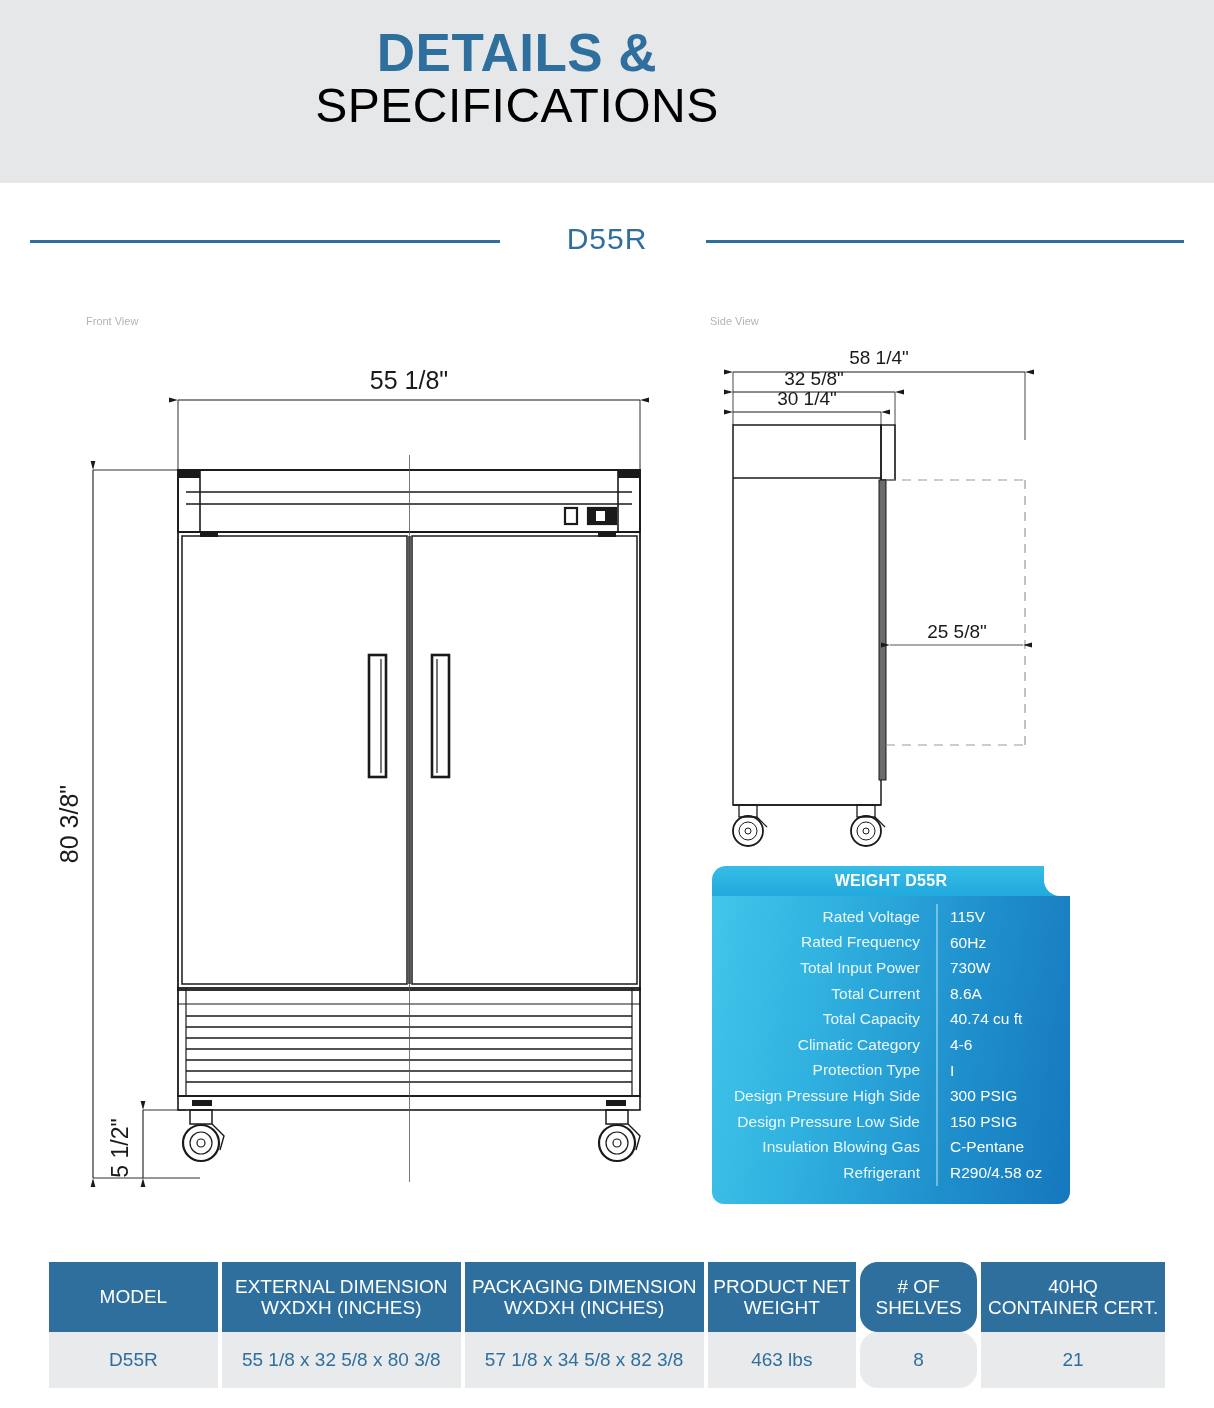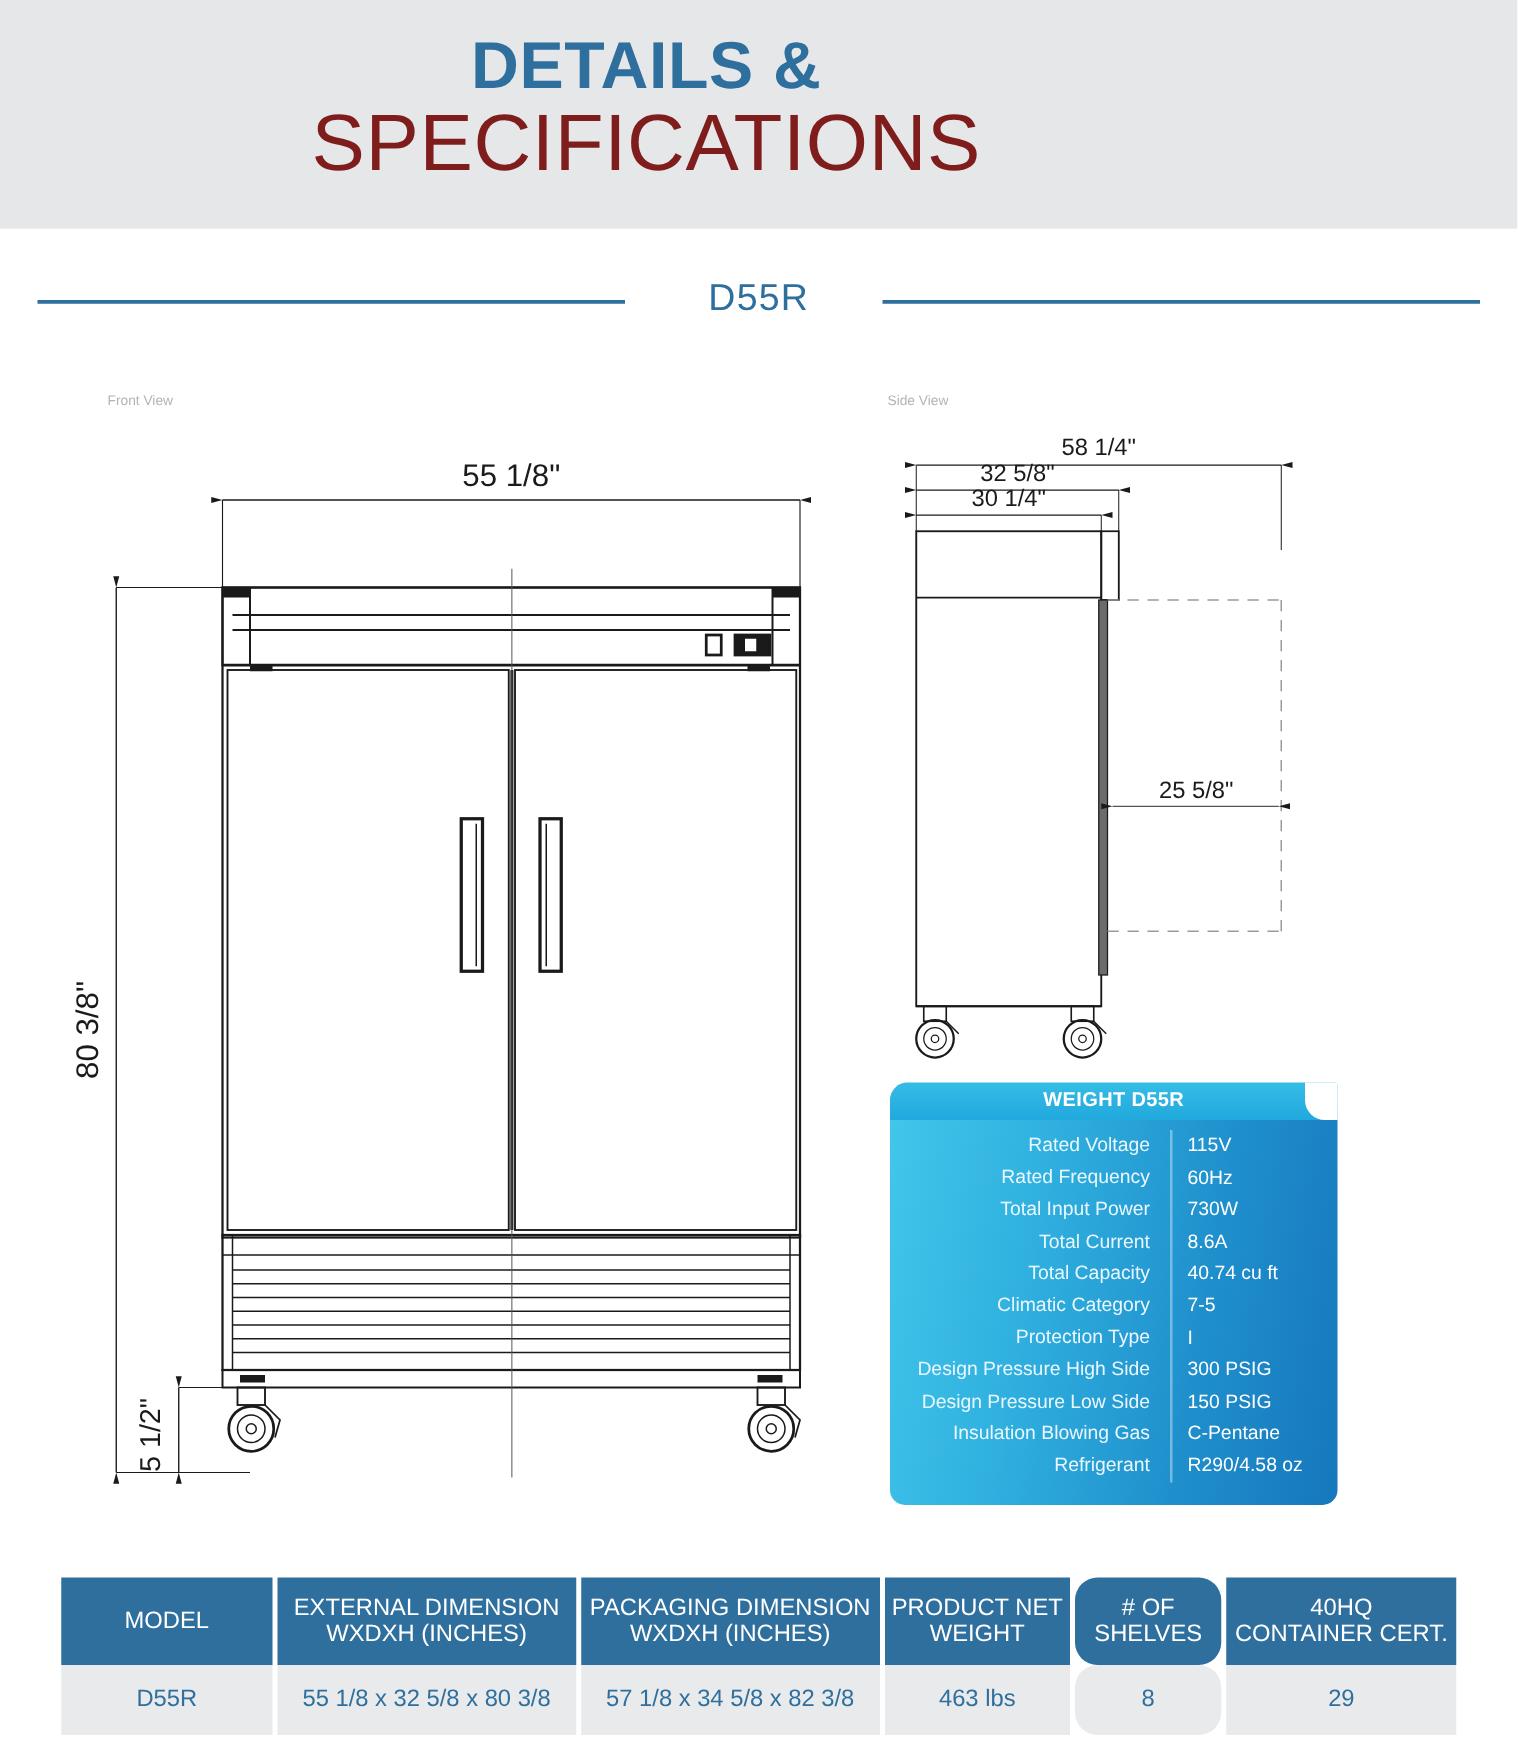--- a/index.html
+++ b/index.html
@@ -21,21 +21,21 @@
     position:absolute; left:0; top:26px; width:1034px;
     text-align:center; line-height:1.02;
   }
   .title-line1 {
     display:block;
     font-size:53px; font-weight:bold; color:#2e6f9e;
     letter-spacing:0.5px;
   }
   .title-line2 {
     display:block;
-    font-size:64px; font-weight:normal; color:#7f1d1d;
+    font-size:48px; font-weight:normal; color:#000000;
     letter-spacing:0.5px; margin-top:2px;
   }
 
   
   .model-bar {
     position:absolute; left:0; top:212px; width:1214px; height:60px;
   }
   .model-rule {
     position:absolute; top:28px; height:3px; background:#2e6f9e;
   }
@@ -330,21 +330,21 @@
         <div class="spec-row">
           <div class="spec-key">Total Current</div>
           <div class="spec-val">8.6A</div>
         </div>
         <div class="spec-row">
           <div class="spec-key">Total Capacity</div>
           <div class="spec-val">40.74 cu ft</div>
         </div>
         <div class="spec-row">
           <div class="spec-key">Climatic Category</div>
-          <div class="spec-val">7-5</div>
+          <div class="spec-val">4-6</div>
         </div>
         <div class="spec-row">
           <div class="spec-key">Protection Type</div>
           <div class="spec-val">I</div>
         </div>
         <div class="spec-row">
           <div class="spec-key">Design Pressure High Side</div>
           <div class="spec-val">300 PSIG</div>
         </div>
         <div class="spec-row">
@@ -391,16 +391,16 @@
         </th>
     </tr>
   </thead>
   <tbody id="table-body">
       <tr>
         <td class="col-model">D55R</td>
         <td class="col-ext">55 1/8 x 32 5/8 x 80 3/8</td>
         <td class="col-pack">57 1/8 x 34 5/8 x 82 3/8</td>
         <td class="col-weight">463 lbs</td>
         <td class="col-shelves">8</td>
-        <td class="col-cert">29</td>
+        <td class="col-cert">21</td>
       </tr>
     </tbody>
 </table>
 
 </body></html>

